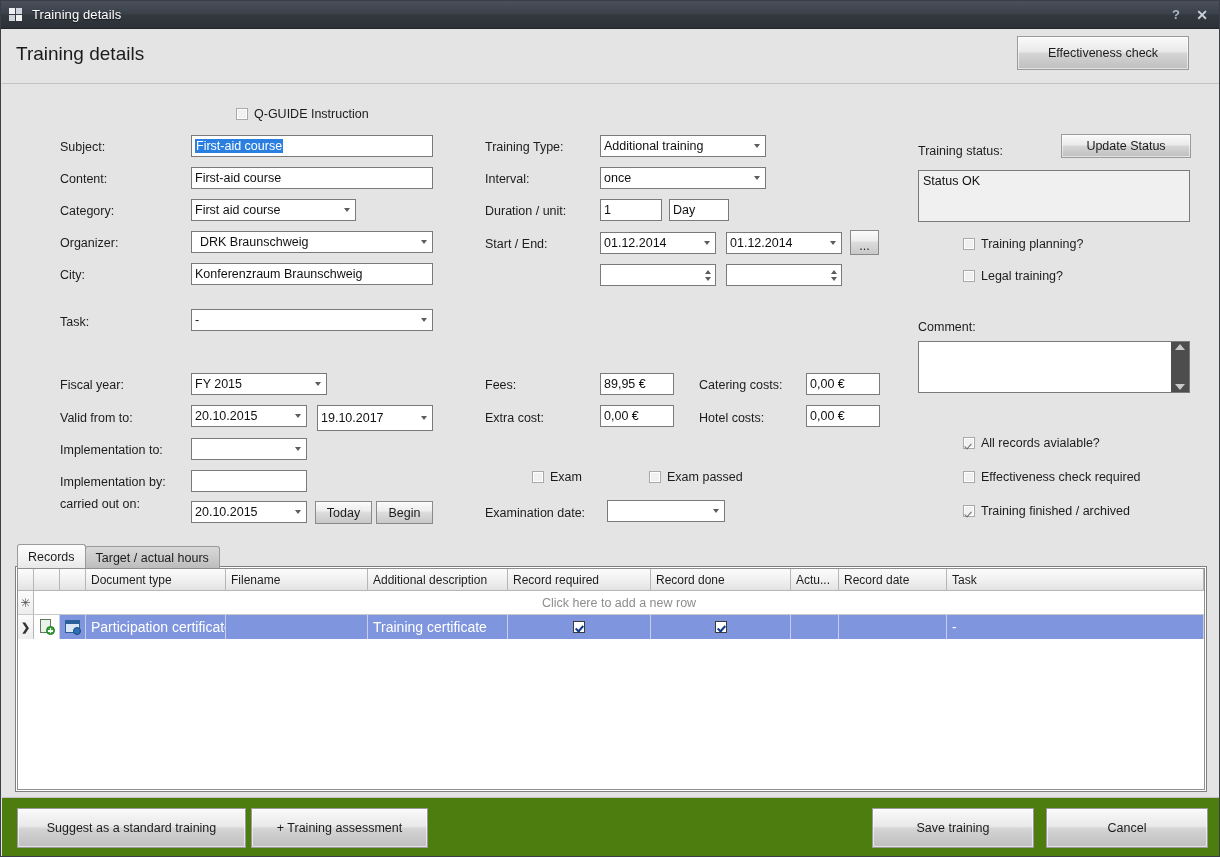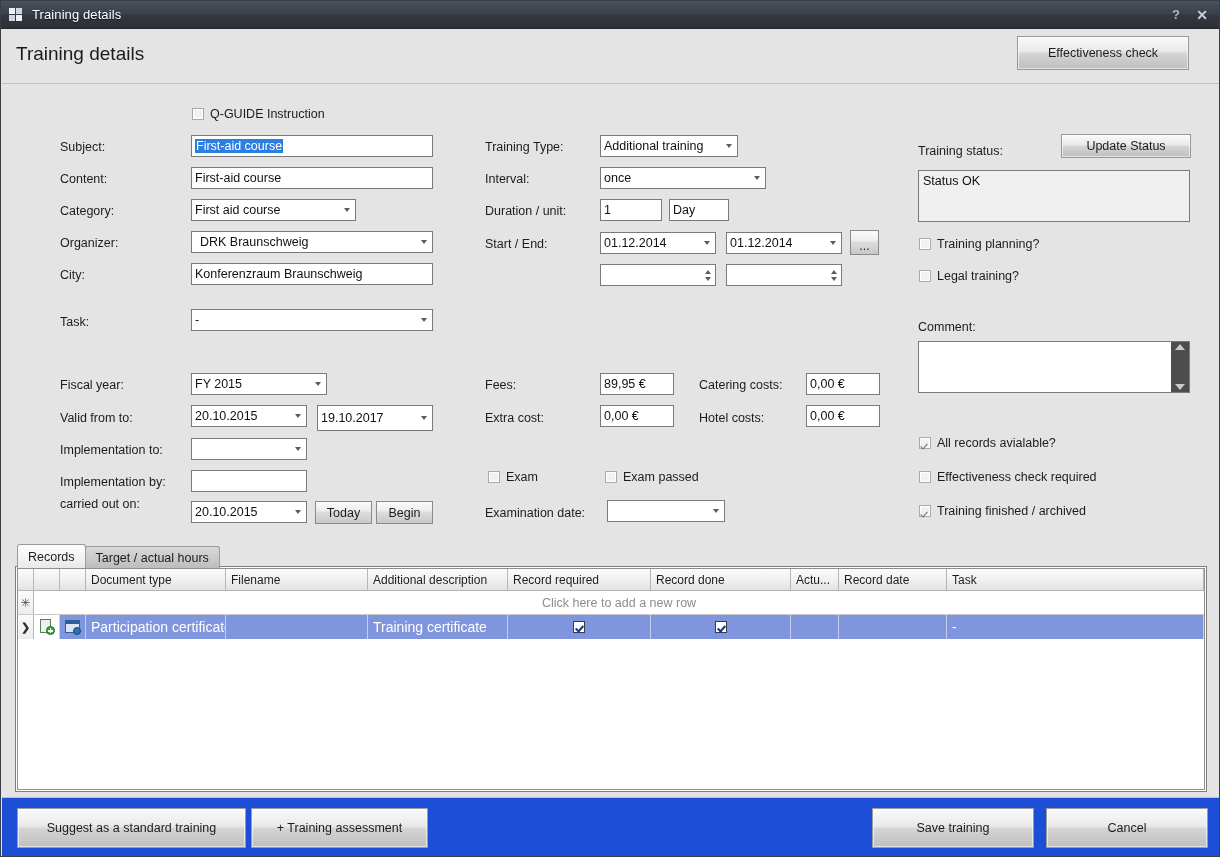--- a/index.html
+++ b/index.html
@@ -107,21 +107,21 @@
     cursor: default;
     text-align: center;
   }
   .btn.big {
     background: linear-gradient(180deg, #fafafa 0%, #e9e9e9 45%, #d4d4d4 52%, #bfbfbf 100%);
     border: 1px solid #9a9a9a;
     box-shadow: inset 0 0 0 1px rgba(255,255,255,.55);
   }
 
   
-  .cb { position: absolute; display: flex; align-items: center; }
+  .cb { position: absolute; display: flex; align-items: center; margin-left: 44px; }
   .cb .box {
     width: 12px; height: 12px; flex:0 0 auto;
     background: #f1f1f1; border: 1px solid #a9a9a9;
     position: relative; margin-right: 6px;
     box-shadow: inset 0 0 0 1px #ffffff;
   }
   .cb .box.checked::after {
     content: "";
     position: absolute; left: 2px; top: 4px;
     width: 3px; height: 6px;
@@ -238,21 +238,21 @@
     position:absolute; left:1px; top:1px; width:13px; height:3px; background:#2b5f99;
   }
   .ic-win .globe {
     position:absolute; right:0; bottom:-1px; width:8px; height:8px; border-radius:50%;
     background:#2f6fb5; border:1px solid #1c4a7d;
   }
 
   
   .bottombar {
     position:absolute; left: 1px; top: 796px; width: 1218px; height: 60px;
-    background: #1d4ed8; border-top: 1px solid #c2c2c2;
+    background: #4d7c0f; border-top: 1px solid #c2c2c2;
   }
 
   
   .grid-outer-border {
     position:absolute; left: 14px; top: 565px; width: 1192px; height: 226px;
     border: 1px solid #7e7e7e; background: #ffffff;
   }
 </style>
 </head>
 <body>
@@ -338,21 +338,21 @@
 
   <div class="lbl" style="left:59px; top:496px;">carried out on:</div>
   <div class="combo" style="left:190px; top:500px; width:116px; height:22px;">
     <span class="cval">20.10.2015</span>
     <span class="carrow"></span>
   </div>
   <div class="btn" style="left:314px; top:500px; width:57px; height:23px;">Today</div>
   <div class="btn" style="left:375px; top:500px; width:57px; height:23px;">Begin</div>
 
   <div class="lbl" style="left:484px; top:139px;">Training Type:</div>
-  <div class="combo" style="left:599px; top:134px; width:138px; height:22px;">
+  <div class="combo" style="left:599px; top:134px; width:166px; height:22px;">
     <span class="cval">Additional training</span>
     <span class="carrow"></span>
   </div>
 
   <div class="lbl" style="left:484px; top:171px;">Interval:</div>
   <div class="combo" style="left:599px; top:166px; width:166px; height:22px;">
     <span class="cval">once</span>
     <span class="carrow"></span>
   </div>
 

